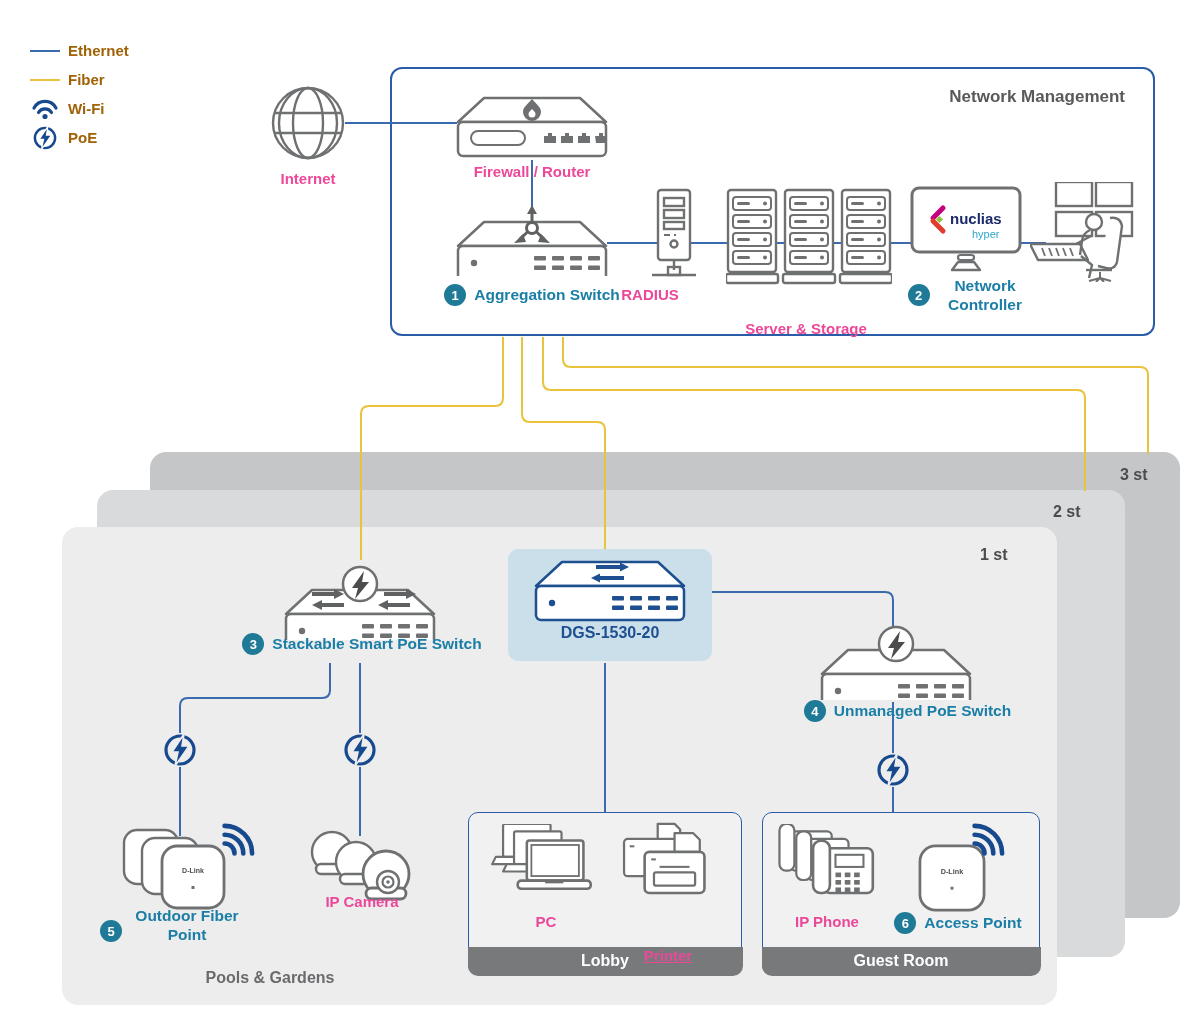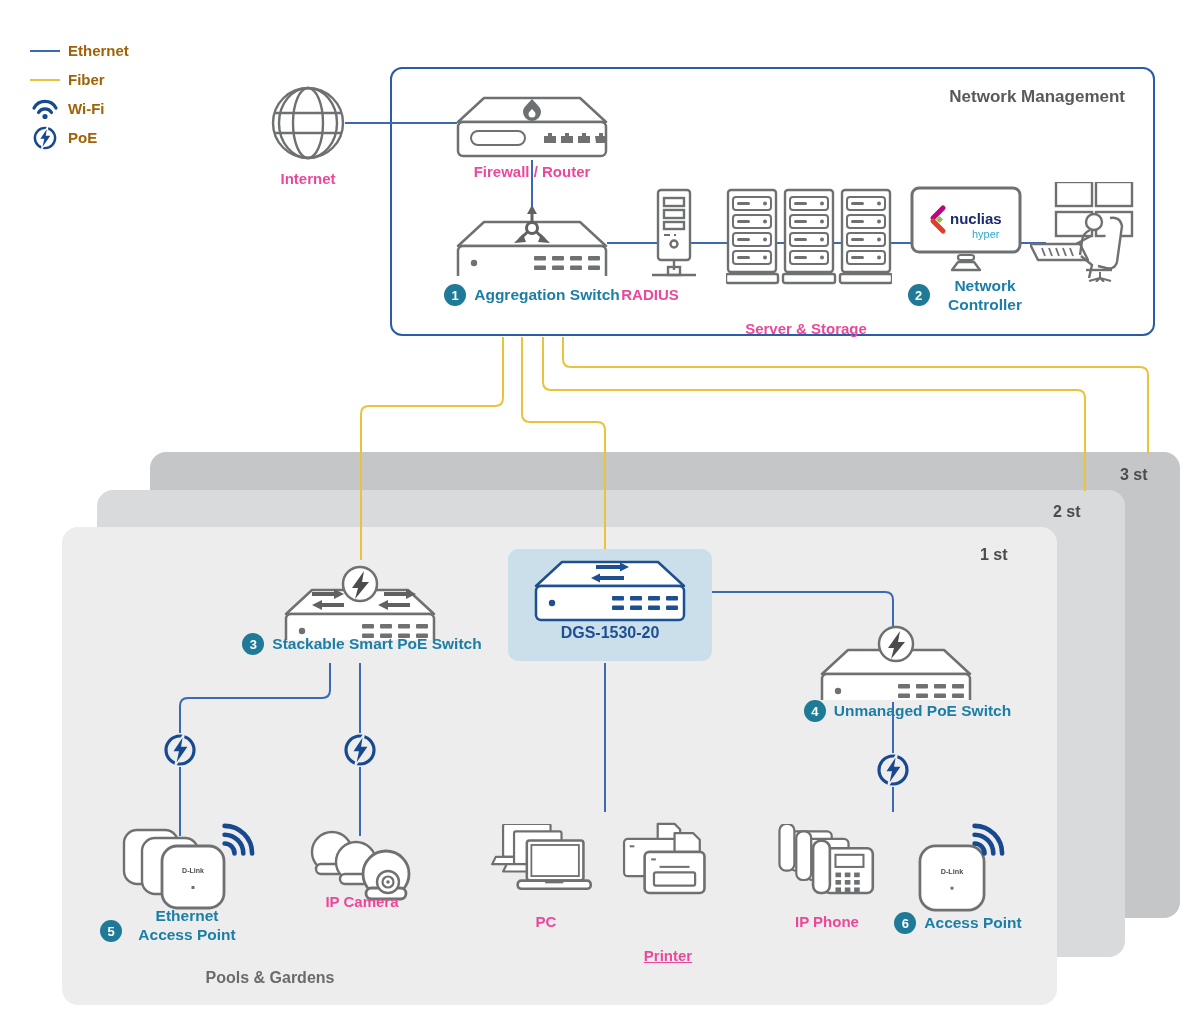--- a/index.html
+++ b/index.html
@@ -363,35 +363,38 @@
     <rect x="40" y="34" width="62" height="62" rx="15" fill="#fff" stroke="#6e7072" stroke-width="2.8"></rect>
     <text x="71" y="61" font-size="7" font-weight="bold" fill="#4b4c4e" text-anchor="middle" font-family="Liberation Sans, sans-serif">D-Link</text>
     <rect x="69.5" y="74" width="3" height="3" fill="#6e7072"></rect>
   </svg>
   <svg class="abs" style="left:218px;top:816px;" width="44" height="44" viewBox="0 0 40 40">
     <path d="M15 34 A9 9 0 0 0 6 25" stroke="#17498f" stroke-width="4.2" fill="none" stroke-linecap="round"></path>
     <path d="M23 34 A17 17 0 0 0 6 17" stroke="#17498f" stroke-width="4.2" fill="none" stroke-linecap="round"></path>
     <path d="M31 34 A25 25 0 0 0 6 9" stroke="#17498f" stroke-width="4.2" fill="none" stroke-linecap="round"></path>
   </svg>
   <span class="badge abs" style="left:100px;top:920px;">5</span>
-  <div class="lbl tlbl" style="left:128px;top:906px;width:118px;">Ethernet Access Point</div>
+  <div class="lbl tlbl" style="left:128px;top:906px;width:118px;">Outdoor Fiber Point</div>
 
   <svg class="abs" style="left:306px;top:826px;" width="118" height="86" viewBox="0 0 118 86" fill="none" stroke="#6e7072">
     <circle cx="26" cy="26" r="20" stroke-width="2.4" fill="#fff"></circle>
     <rect x="10" y="38" width="32" height="10" rx="5" stroke-width="2.4" fill="#fff"></rect>
     <circle cx="50" cy="36" r="20" stroke-width="2.4" fill="#fff"></circle>
     <rect x="34" y="48" width="32" height="10" rx="5" stroke-width="2.4" fill="#fff"></rect>
     <circle cx="80" cy="48" r="23" stroke-width="2.8" fill="#fff"></circle>
     <rect x="60" y="62" width="40" height="11" rx="5.5" stroke-width="2.8" fill="#fff"></rect>
     <circle cx="82" cy="56" r="11" stroke-width="2.4" fill="#fff"></circle>
     <circle cx="82" cy="56" r="5.5" stroke-width="2.2"></circle>
     <circle cx="82" cy="56" r="1.8" fill="#6e7072" stroke="none"></circle>
   </svg>
   <div class="lbl" style="left:302px;top:893px;width:120px;">IP Camera</div>
 
+  <div class="zone" style="left:468px;top:812px;">
+    <div class="zone-bar">Lobby</div>
+  </div>
   <svg class="abs" style="left:486px;top:824px;" width="120" height="84" viewBox="0 0 126 92" fill="none" stroke="#6e7072">
     <rect x="16" y="0" width="52" height="36" rx="2" stroke-width="2.4" fill="#fff"></rect>
     <path d="M8 36 H64 L60 44 H4 Z" stroke-width="2.4" fill="#fff" stroke-linejoin="round"></path>
     <rect x="28" y="8" width="52" height="36" rx="2" stroke-width="2.4" fill="#fff"></rect>
     <path d="M20 44 H76 L72 52 H16 Z" stroke-width="2.4" fill="#fff" stroke-linejoin="round"></path>
     <rect x="42" y="18" width="62" height="44" rx="3" stroke-width="2.8" fill="#fff"></rect>
     <rect x="47" y="23" width="52" height="34" stroke-width="2" fill="#fff"></rect>
     <rect x="32" y="62" width="80" height="9" rx="4" stroke-width="2.8" fill="#fff"></rect>
     <path d="M62 62 h20 v3 h-20 Z" fill="#6e7072" stroke="none"></path>
   </svg>
@@ -401,20 +404,23 @@
     <rect x="8" y="18" width="56" height="40" rx="4" stroke-width="2.4" fill="#fff"></rect>
     <path d="M14 26 h5" stroke-width="2.2"></path>
     <path d="M62 12 h20 l7 7 v23 h-27 Z" stroke-width="2.4" fill="#fff" stroke-linejoin="round"></path>
     <rect x="30" y="32" width="64" height="44" rx="5" stroke-width="2.8" fill="#fff"></rect>
     <path d="M37 40 h5" stroke-width="2.2"></path>
     <rect x="40" y="54" width="44" height="14" rx="2" stroke-width="2.4" fill="#fff"></rect>
     <path d="M46 48 h32" stroke-width="2.2"></path>
   </svg>
   <div class="lbl" style="left:608px;top:947px;width:120px;text-decoration:underline;">Printer</div>
 
+  <div class="zone" style="left:762px;top:812px;width:278px;">
+    <div class="zone-bar">Guest Room</div>
+  </div>
   <svg class="abs" style="left:774px;top:824px;" width="108" height="84" viewBox="0 0 112 90" fill="none" stroke="#6e7072">
     <rect x="16" y="8" width="44" height="42" rx="5" stroke-width="2.4" fill="#fff"></rect>
     <rect x="4" y="0" width="16" height="50" rx="7" stroke-width="2.4" fill="#fff"></rect>
     <rect x="34" y="16" width="44" height="44" rx="5" stroke-width="2.4" fill="#fff"></rect>
     <rect x="22" y="8" width="16" height="52" rx="7" stroke-width="2.4" fill="#fff"></rect>
     <rect x="52" y="26" width="52" height="48" rx="6" stroke-width="2.8" fill="#fff"></rect>
     <rect x="40" y="18" width="18" height="56" rx="8" stroke-width="2.8" fill="#fff"></rect>
     <rect x="64" y="33" width="30" height="13" stroke-width="2.2" fill="#fff"></rect>
     <g fill="#6e7072" stroke="none">
       <rect x="64" y="52" width="6" height="5"></rect>

